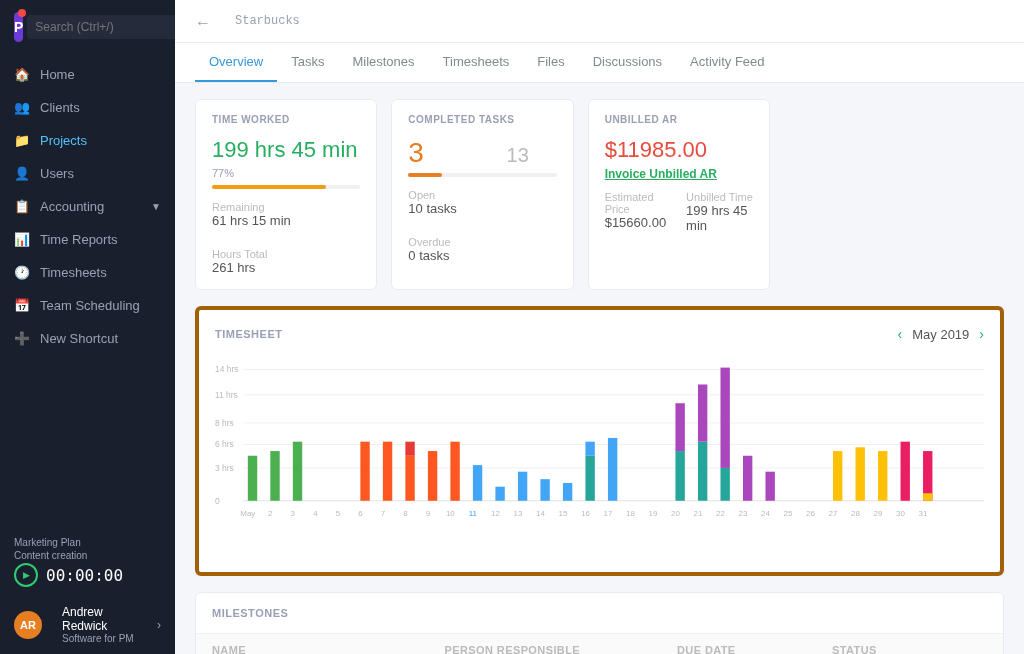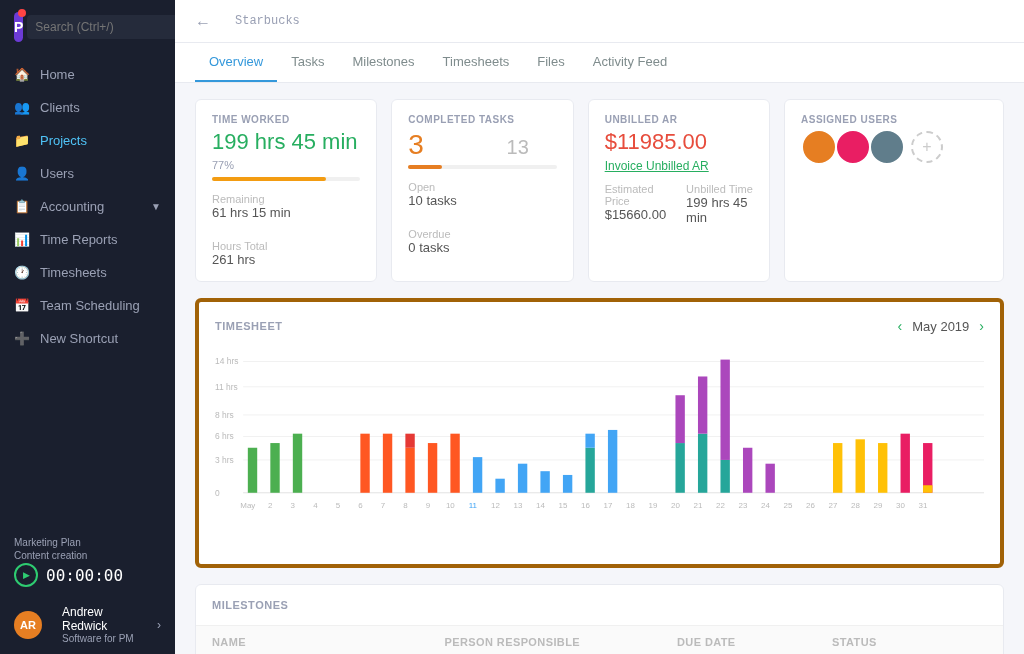--- a/index.html
+++ b/index.html
@@ -45,36 +45,36 @@
     .tabs { background: white; padding: 0 20px; border-bottom: 1px solid #e8eaf0; display: flex; gap: 0; }
     .tab { padding: 11px 14px; font-size: 13px; color: #7f8c8d; cursor: pointer; border-bottom: 2px solid transparent; }
     .tab.active { color: #3498db; border-bottom-color: #3498db; font-weight: 500; }
 
     
     .content { flex: 1; overflow-y: auto; padding: 16px 20px; }
 
     
     .stats-row { display: grid; grid-template-columns: 1fr 1fr 1fr 220px; gap: 14px; margin-bottom: 16px; }
     .stat-card { background: white; border-radius: 6px; padding: 14px 16px; border: 1px solid #e8eaf0; }
-    .stat-label { font-size: 10px; font-weight: 600; color: #9aa0b4; letter-spacing: 0.5px; text-transform: uppercase; margin-bottom: 4px; }
+    .stat-label { font-size: 10px; font-weight: 600; color: #9aa0b4; letter-spacing: 0.5px; text-transform: uppercase; margin-bottom: 12px; }
     .stat-value-large { font-size: 22px; font-weight: 300; color: #27ae60; margin-bottom: 4px; }
     .stat-value-large.red { color: #e74c3c; }
     .stat-pct { font-size: 11px; color: #9aa0b4; margin-bottom: 6px; }
     .progress-bar { height: 4px; background: #f0f0f0; border-radius: 2px; margin-bottom: 12px; }
     .progress-fill { height: 100%; border-radius: 2px; background: #f39c12; }
     .stat-sub { display: flex; gap: 20px; flex-direction: column; }
     .stat-sub-item { }
     .stat-sub-label { font-size: 11px; color: #bbb; }
     .stat-sub-value { font-size: 13px; font-weight: 500; color: #555; }
     .completed-count { display: flex; align-items: baseline; gap: 8px; margin-bottom: 4px; }
     .completed-num { font-size: 28px; font-weight: 400; color: #e67e22; }
     .completed-total { font-size: 20px; color: #bbb; }
     .completed-bar { height: 4px; background: #f0f0f0; border-radius: 2px; margin-bottom: 12px; }
     .completed-fill { height: 100%; background: #e67e22; border-radius: 2px; width: 23%; }
-    .unbilled-link { color: #27ae60; font-size: 12px; text-decoration: underline; cursor: pointer; }
+    .unbilled-link { color: #27ae60; font-size: 12px; text-decoration: underline; cursor: pointer; font-weight: bold; }
     .unbilled-sub { display: flex; gap: 20px; margin-top: 10px; }
     .assigned-users { display: flex; gap: 6px; align-items: center; flex-wrap: wrap; }
     .user-avatar-sm { width: 36px; height: 36px; border-radius: 50%; border: 2px solid white; overflow: hidden; display: flex; align-items: center; justify-content: center; font-size: 12px; font-weight: bold; color: white; }
     .avatar-add { width: 32px; height: 32px; border-radius: 50%; border: 2px dashed #ccc; display: flex; align-items: center; justify-content: center; color: #ccc; cursor: pointer; font-size: 16px; }
 
     
     .chart-section { background: white; border-radius: 6px; border: 4px solid #a16207; padding: 16px; margin-bottom: 16px; }
     .chart-header { display: flex; align-items: center; justify-content: space-between; margin-bottom: 10px; }
     .chart-title { font-size: 11px; font-weight: 600; color: #9aa0b4; letter-spacing: 0.5px; text-transform: uppercase; }
     .chart-nav { display: flex; align-items: center; gap: 10px; font-size: 13px; color: #555; }
@@ -176,20 +176,21 @@
       <div class="client-name">Starbucks</div>
     </div>
   </div>
 
   <div class="tabs">
     <div class="tab active">Overview</div>
     <div class="tab">Tasks</div>
     <div class="tab">Milestones</div>
     <div class="tab">Timesheets</div>
     <div class="tab">Files</div>
+    <div class="tab">Discussions</div>
     <div class="tab">Activity Feed</div>
   </div>
 
   <div class="content">
 
     <div class="stats-row">
 
       <div class="stat-card">
         <div class="stat-label">TIME WORKED</div>
         <div class="stat-value-large">199 hrs 45 min</div>
@@ -240,29 +241,20 @@
             <div class="stat-sub-label">Estimated Price</div>
             <div class="stat-sub-value">$15660.00</div>
           </div>
           <div class="stat-sub-item">
             <div class="stat-sub-label">Unbilled Time</div>
             <div class="stat-sub-value">199 hrs 45 min</div>
           </div>
         </div>
       </div>
 
-      <div class="stat-card">
-        <div class="stat-label">ASSIGNED USERS</div>
-        <div class="assigned-users">
-          <div class="user-avatar-sm" style="background:#e67e22;"></div>
-          <div class="user-avatar-sm" style="background:#e91e63; margin-left:-8px;"></div>
-          <div class="user-avatar-sm" style="background:#607d8b; margin-left:-8px;"></div>
-          <div class="avatar-add">+</div>
-        </div>
-      </div>
     </div>
 
     <div class="chart-section">
       <div class="chart-header">
         <div class="chart-title">TIMESHEET</div>
         <div class="chart-nav">
           <span class="chart-nav-btn">‹</span>
           <span>May 2019</span>
           <span class="chart-nav-btn">›</span>
         </div>

